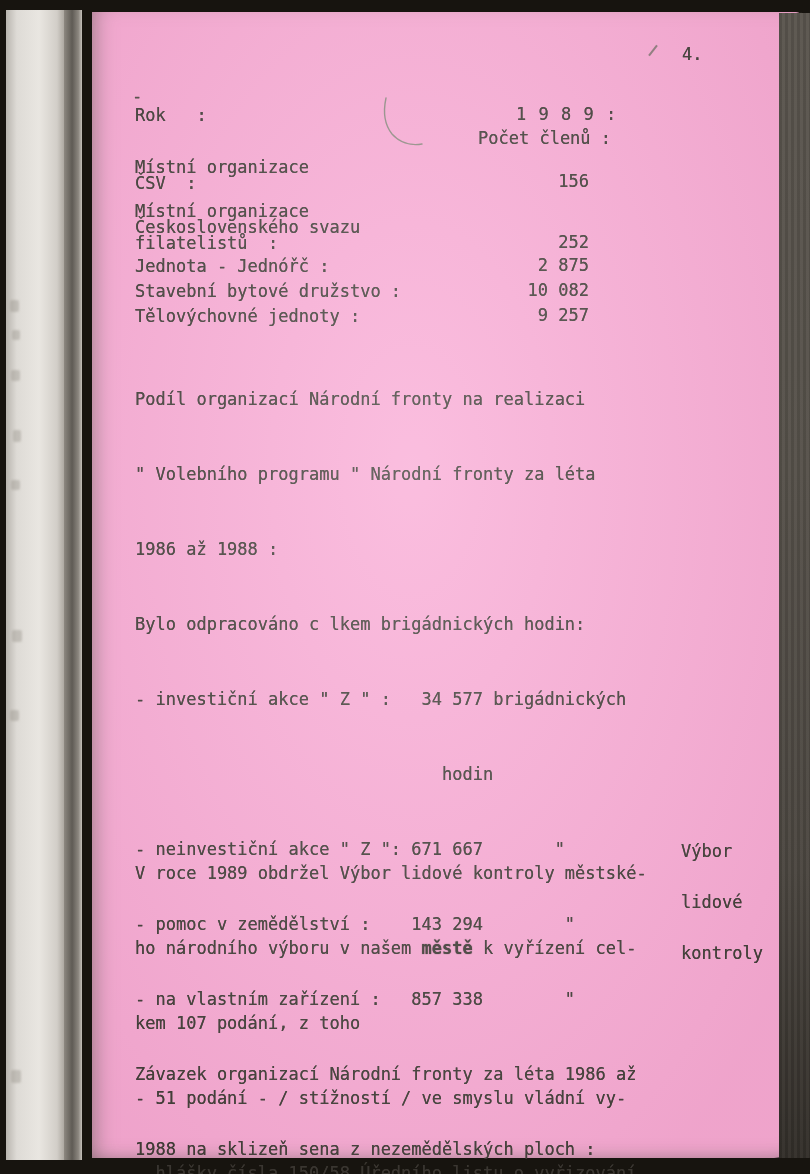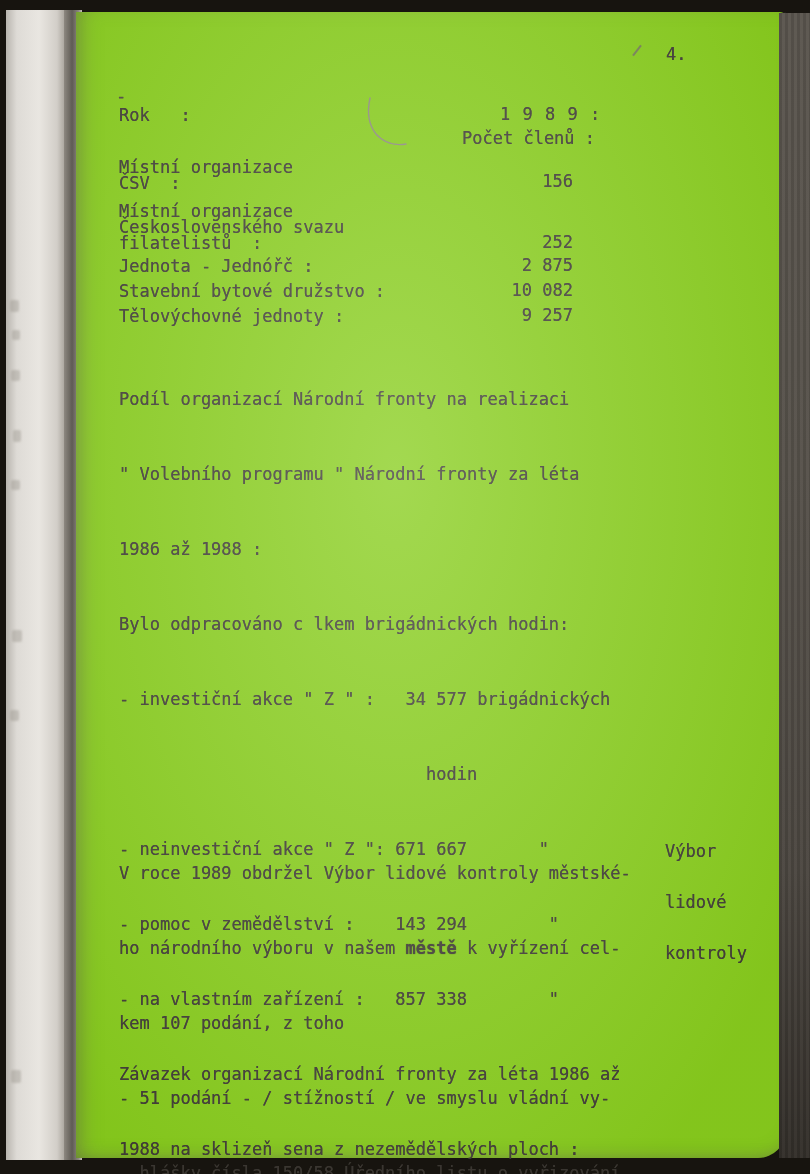--- a/index.html
+++ b/index.html
@@ -13,22 +13,22 @@
     position:absolute;left:6px;top:10px;width:60px;height:1150px;
     background:linear-gradient(90deg,#b9b5af 0%,#dedbd6 18%,#e9e6e1 55%,#d2cec8 85%,#a39e97 100%);
   }
   .spine-shadow{
     position:absolute;left:64px;top:10px;width:18px;height:1150px;
     background:linear-gradient(90deg,#8d8881 0%,#5f5b55 45%,#8b867f 80%,#c4c0ba 100%);
   }
   .smudge{position:absolute;background:#8d887f;opacity:.35;filter:blur(1.2px);border-radius:2px;}
   
   .page{
-    position:absolute;left:76px;top:12px;width:702px;height:1146px;
-    background:#84cc16;
+    position:absolute;left:92px;top:12px;width:702px;height:1146px;
+    background:#f9a8d4;
     border-bottom-right-radius:28px;border-top-right-radius:6px;
     box-shadow:inset 14px 0 22px -12px rgba(90,85,78,.55), inset 0 -10px 18px -12px rgba(90,85,78,.5);
     color:#3a3631;
     padding-left:8px;
   }
   .page::after{ 
     content:"";position:absolute;inset:0;pointer-events:none;
     background:radial-gradient(ellipse at 45% 40%,rgba(255,255,255,.25),rgba(120,112,100,.08) 85%);
     border-bottom-right-radius:28px;
   }

